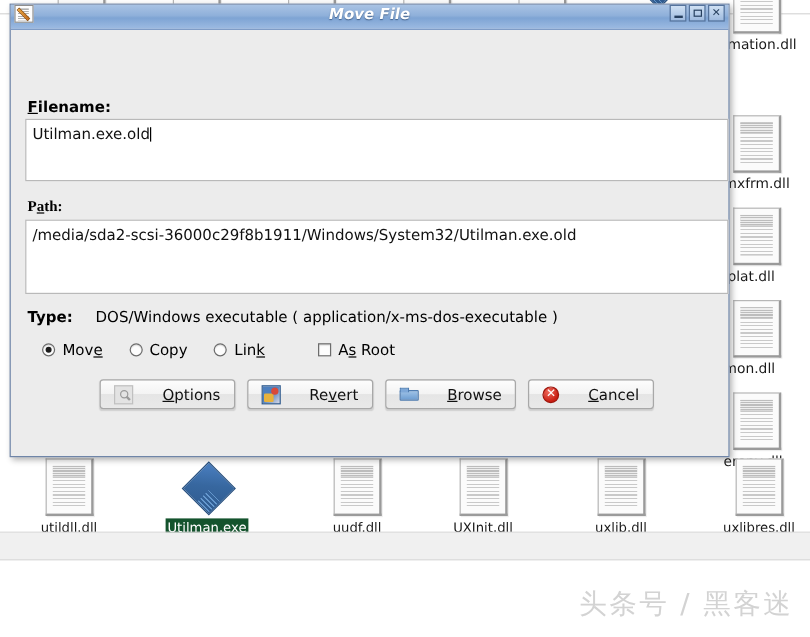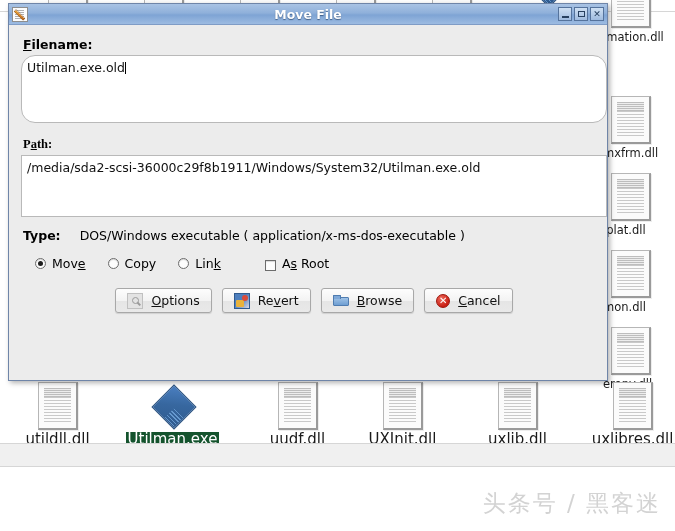--- a/index.html
+++ b/index.html
@@ -46,21 +46,21 @@
     border:1px solid #27507f;
     display:block;
   }
   .diamond-icon i::after{
     content:"";position:absolute;right:1px;bottom:1px;width:13px;height:13px;
     background:
       repeating-linear-gradient(to bottom,#6ea2d8 0px,#6ea2d8 1px,transparent 1px,transparent 3px);
     opacity:.85;
   }
   .fm-label{
-    font-size:15px;color:#1a1a1a;margin-top:2px;
+    font-size:11px;color:#1a1a1a;margin-top:2px;
     white-space:nowrap;display:inline-block;padding:0 2px;line-height:15px;
   }
   .fm-label.sel{background:#14532d;color:#ffffff;}
 
   
   .fm-right{position:absolute;right:0;width:74px;text-align:left;}
   .fm-right .doc-icon{margin:0 0 0 10px;}
   .fm-right .fm-label{font-size:11.5px;}
 
   
@@ -72,21 +72,21 @@
     position:absolute;left:8px;top:3px;width:600px;height:378px;
     background:#ececec;
     border:1px solid #6f85a8;
     box-sizing:border-box;
     box-shadow:2px 2px 5px rgba(0,0,0,.30);
   }
   .titlebar{
     height:20px;
     background:linear-gradient(to bottom,#a9c3e4 0%,#8fb0da 45%,#7ea4d4 55%,#9dbbe2 100%);
     border-bottom:1px solid #7f9cc6;
-    position:relative;display:flex;align-items:center;
+    position:relative;display:flex;align-items:flex-start;font-style:italic;
   }
   .title-icon{
     width:16px;height:15px;margin-left:3px;position:relative;
     background:#fdfdfd;border:1px solid #8e8e8e;box-sizing:border-box;
   }
   .title-icon::before{
     content:"";position:absolute;left:2px;top:2px;right:3px;height:10px;
     background:repeating-linear-gradient(to bottom,#b0b0b0 0px,#b0b0b0 1px,#fdfdfd 1px,#fdfdfd 2px);
   }
   .title-icon::after{
@@ -107,32 +107,32 @@
     background:linear-gradient(to bottom,#cfe0f3,#9fbbdf);
     border:1px solid #55739c;
     display:flex;align-items:center;justify-content:center;
     font-size:9px;color:#27405f;line-height:1;box-sizing:border-box;
   }
   .winbtn b{display:block;}
   .wb-min b{width:7px;height:2px;background:#27405f;margin-top:5px;}
   .wb-max b{width:7px;height:6px;border:1px solid #27405f;box-sizing:border-box;}
   .wb-close{font-weight:bold;font-family:"DejaVu Sans",sans-serif;}
 
-  .dlg-body{padding:12px 0 0 12px;}
+  .dlg-body{padding:12px 0 0 12px;margin-top:44px;}
   .field-label{
     font-weight:bold;font-size:12.5px;margin:0 0 3px 2px;color:#000;
   }
   .field-label u{text-decoration:underline;}
   .textarea{
     background:#ffffff;border:1px solid #b9b9b9;
     box-sizing:border-box;
     padding:4px 5px;font-size:12.5px;color:#111;
     line-height:15px;word-break:break-all;
   }
-  #filename-area{height:68px;border-radius:14px;}
+  #filename-area{height:52px;}
   #path-area{height:62px;}
   .caret{
     display:inline-block;width:1px;height:12px;background:#000;
     vertical-align:-2px;margin-left:0px;
   }
 
   .type-row{
     margin:11px 0 0 2px;font-size:12.5px;display:flex;align-items:baseline;gap:19px;
   }
   .type-row .k{font-weight:bold;}
@@ -149,27 +149,27 @@
   }
   .radio.on::after{
     content:"";position:absolute;left:2px;top:2px;width:5px;height:5px;
     border-radius:50%;background:#1d1d1d;
   }
   .checkbox{
     width:11px;height:11px;border:1px solid #6c6c6c;background:#fdfdfd;
     box-sizing:border-box;margin-right:6px;
     box-shadow:inset 0 1px 1px rgba(0,0,0,.15);
   }
-  .opt-asroot{margin-left:22px;align-items:flex-end;}
+  .opt-asroot{margin-left:22px;}
 
   .btn-row{
     display:flex;justify-content:center;gap:10px;margin-top:17px;
   }
   .btn{
-    display:flex;align-items:center;gap:8px;
+    display:flex;align-items:center;gap:24px;
     height:25px;padding:0 11px;
     background:linear-gradient(to bottom,#fdfdfd 0%,#f3f3f3 50%,#e5e5e5 51%,#e9e9e9 100%);
     border:1px solid #a8a8a8;border-radius:3px;
     font-size:12.5px;color:#111;box-sizing:border-box;
     box-shadow:0 1px 1px rgba(0,0,0,.12);
     cursor:default;
   }
   .btn u{text-decoration:underline;}
   .ico{width:16px;height:16px;position:relative;flex:0 0 16px;}
 

